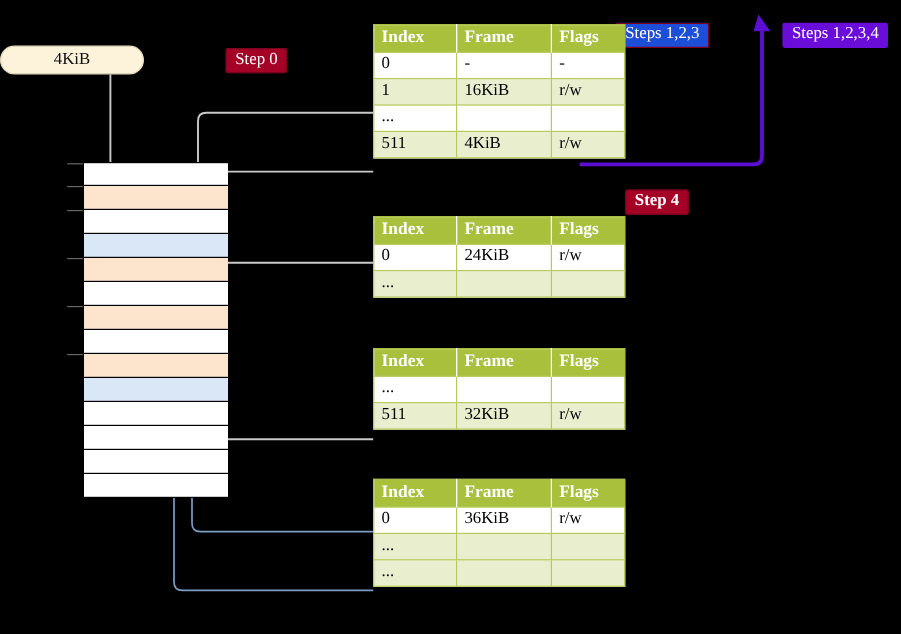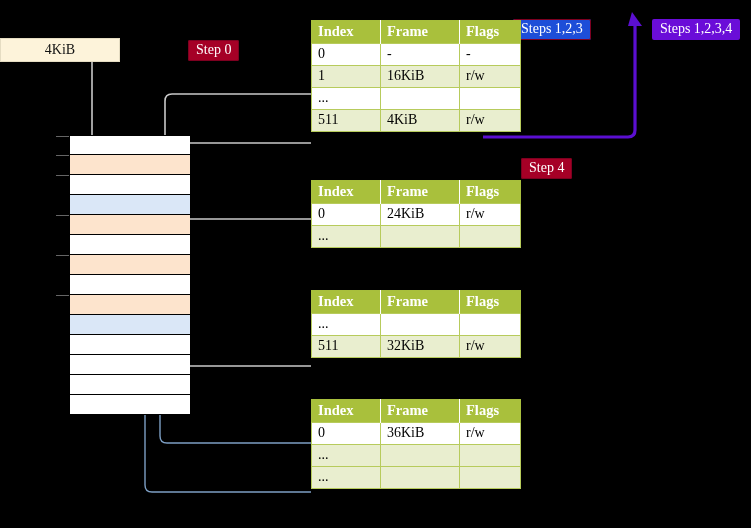--- a/index.html
+++ b/index.html
@@ -1,18 +1,18 @@
 <!DOCTYPE html>
 <html><head>
 <meta charset="utf-8">
 <style>
   html,body{margin:0;padding:0;background:#000;}
   body{width:751px;height:528px;position:relative;overflow:hidden;
        font-family:"Liberation Serif", serif;}
-  .abs{position:absolute;}
+  .abs{position:absolute;border-radius:15px;}
 
   
   .sizebox{
     left:0px; top:38px; width:120px; height:24px;
     background:#fdf3da; border:1px solid #e5dcc2;
     display:flex; align-items:center; justify-content:center;
     font-size:14px; color:#111; box-sizing:border-box;
   }
 
   
@@ -105,21 +105,21 @@
 </svg>
 
 <div class="abs sizebox">
   <span>4KiB</span>
 </div>
 
 <div class="abs" id="badge-layer">
     <div class="abs" style="left: 188px; top: 40px;"><span class="badge badge-red" style="background: rgb(165, 0, 38); font-family: Liberation Serif, serif;">Step 0</span></div>
     <div class="abs" style="left: 513px; top: 19px;"><span class="badge badge-red" style="background: #1d4ed8;">Steps 1,2,3</span></div>
     <div class="abs" style="left: 652px; top: 19px;"><span class="badge badge-purple" style="background: rgb(106, 13, 216);">Steps 1,2,3,4</span></div>
-    <div class="abs" style="left: 521px; top: 158px;"><span class="badge badge-red" style="background: rgb(165, 0, 38);">Step 4</span></div>
+    <div class="abs" style="left: 521px; top: 158px;"><span class="badge badge-red" style="background: rgb(165, 0, 38); font-weight: bold;">Step 4</span></div>
   </div>
 
 <div class="abs memcol" id="memcol" style="left: 70px; top: 135px; width: 120px; height: 280px;">
   <div class="memcol-edge" style="left: 0px; height: 280px;"></div>
   <div class="memcol-edge" style="left: 119px; height: 280px;"></div>
 <div class="memrow mem-white first" style="top: 0px; width: 120px; height: 20px;">
       <div class="tick"></div>
     </div>
     <div class="memrow mem-orange" style="top: 20px; width: 120px; height: 20px;">
       <div class="tick"></div>

